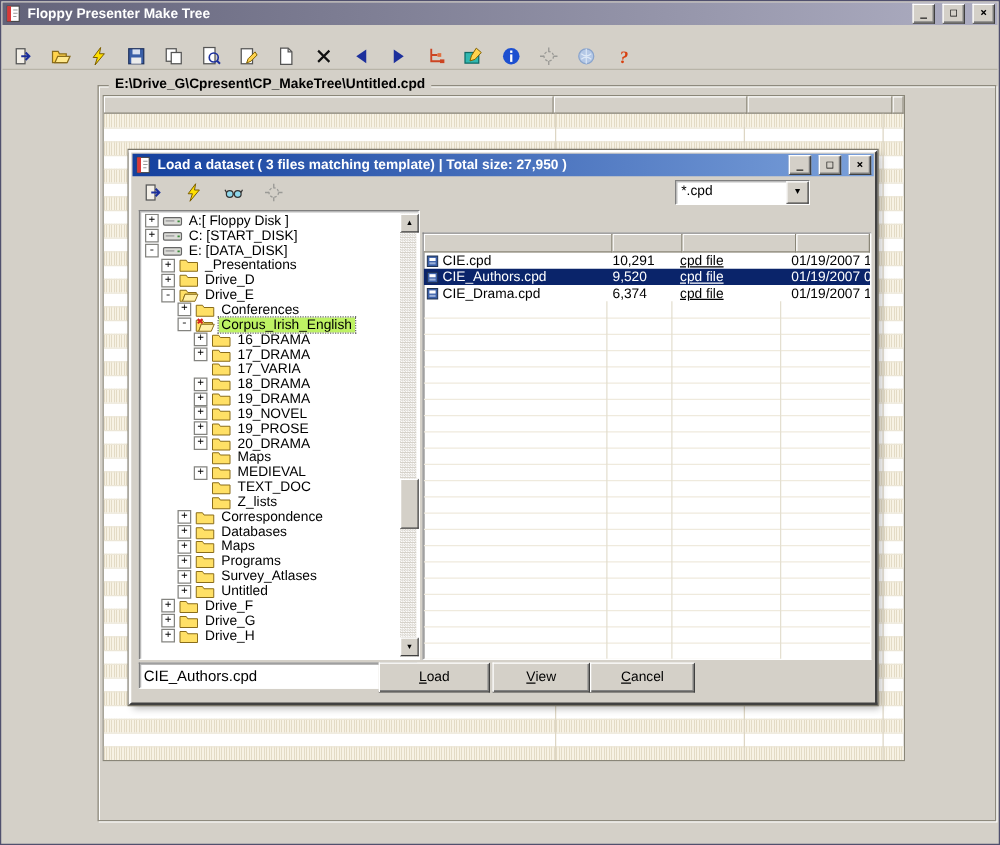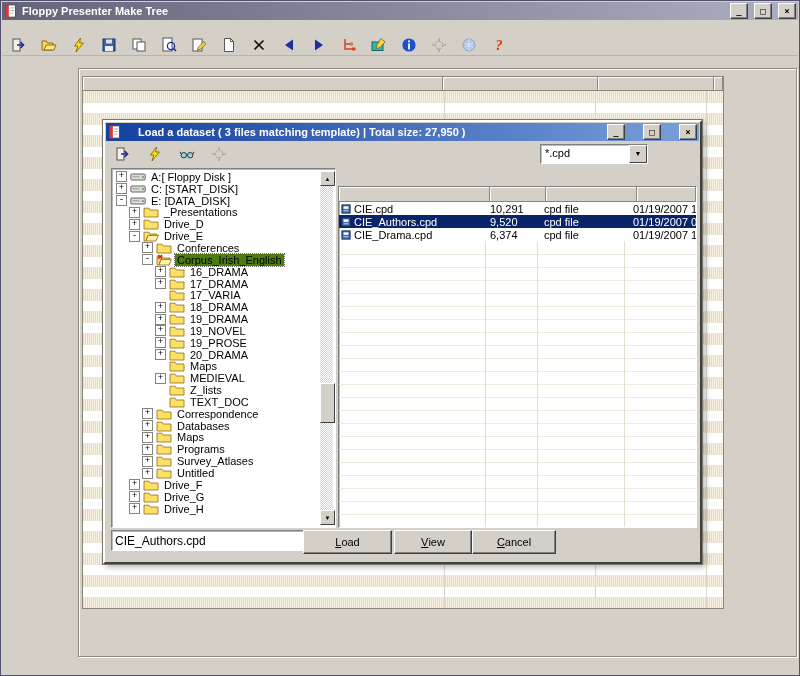--- a/index.html
+++ b/index.html
@@ -52,21 +52,21 @@
   
   .nav-arrows{position:absolute;left:36px;top:547px;display:flex;
     font-family:"DejaVu Sans",sans-serif;font-size:24px;color:#1e2f9e;}
   .navarrow{width:28px;text-align:center;line-height:30px;}
   .navarrow:nth-child(3){margin-left:42px;}
   
   .dialog{position:absolute;left:103px;top:120px;width:595px;height:440px;
     background:#d4d0c8;border:2px solid;border-color:#fff #404040 #404040 #fff;
     box-shadow:0 0 0 1px #7a7668, 3px 3px 6px rgba(0,0,0,.30);}
   .dlg-titlebar{height:18px;margin:1px;background:linear-gradient(90deg,#14409e,#7aa0da);
-    display:flex;align-items:center;gap:16px;padding:0 2px;color:#fff;
+    display:flex;align-items:center;gap:4px;padding:0 2px;color:#fff;
     font-size:11px;font-weight:bold;}
   .dlg-titlebar .title{flex:1;white-space:nowrap;overflow:hidden;}
   .dlg-toolbar{height:23px;display:flex;align-items:center;gap:14px;padding-left:9px;justify-content:flex-end;}
   .combo{margin-left:auto;margin-right:52px;width:106px;height:18px;display:flex;
     background:#fff;border:1px solid;border-color:#808080 #fff #fff #808080;
     box-shadow:inset 1px 1px 0 rgba(0,0,0,.25);}
   .combo-text{flex:1;font-size:11px;padding:2px 0 0 4px;white-space:nowrap;overflow:hidden;}
   .combo-btn{width:16px;background:#d4d0c8;border:1px solid;border-color:#fff #404040 #404040 #fff;
     font-size:7px;display:flex;align-items:center;justify-content:center;color:#000;}
   .sunken{border:1px solid;border-color:#808080 #fff #fff #808080;
@@ -75,21 +75,21 @@
   .tree-panel{position:absolute;left:6px;top:46px;width:223px;height:358px;background:#fff;}
   .tree{position:absolute;left:2px;top:2px;right:15px;bottom:2px;overflow:hidden;
     font-size:11px;color:#000;}
   .titem{height:11.85px;display:flex;align-items:center;white-space:nowrap;}
   .expander{width:9px;height:9px;flex:none;background:#fff;border:1px solid #848480;
     font-family:"Liberation Mono",monospace;font-size:9px;line-height:8px;text-align:center;
     margin-right:3px;color:#000;}
   .titem-icon{width:16px;height:12px;flex:none;margin-right:3px;}
   .titem-icon svg{width:16px;height:12px;display:block;}
   .tlabel{padding:0 2px;}
-  .titem.selected .tlabel{background:#4d7c0f;outline:1px dotted #6a6a6a;}
+  .titem.selected .tlabel{background:#bef264;outline:1px dotted #6a6a6a;}
   
   .vsb{position:absolute;top:2px;right:2px;bottom:2px;width:13px;
     background-color:#e9e5dd;
     background-image:repeating-conic-gradient(#ffffff 0% 25%, #d6d2ca 25% 50%);
     background-size:2px 2px;}
   .sb-btn{position:absolute;left:0;width:13px;height:13px;background:#d4d0c8;
     border:1px solid;border-color:#fff #404040 #404040 #fff;font-size:6px;color:#000;
     display:flex;align-items:center;justify-content:center;}
   .sb-up{top:0;} .sb-down{bottom:0;}
   .sb-thumb{position:absolute;left:0;top:212px;width:13px;height:38px;background:#d4d0c8;
@@ -102,21 +102,21 @@
   .fl-head{display:flex;height:15px;font-size:11px;}
   .flh{background:#d4d0c8;border-right:1px solid #8a8678;border-bottom:1px solid #8a8678;
     box-shadow:inset 1px 1px 0 #fff;padding:1px 0 0 4px;white-space:nowrap;overflow:hidden;}
   .flh:nth-child(1){width:146px;} .flh:nth-child(2){width:51px;}
   .flh:nth-child(3){width:86px;}  .flh:nth-child(4){flex:1;}
   .frow{display:flex;height:13px;font-size:11px;align-items:center;}
   .frow.selected{background:#0a246a;color:#fff;}
   .fc{white-space:nowrap;overflow:hidden;height:100%;display:flex;align-items:center;}
   .fc-name{width:146px;padding-left:2px;gap:3px;}
   .fc-size{width:51px;padding-left:3px;}
-  .fc-type{width:86px;padding-left:3px;}
+  .fc-type{width:86px;padding-left:3px;text-decoration:underline;}
   .fc-mod{flex:1;padding-left:3px;}
   .ficon{width:10px;height:10px;flex:none;}
   .ficon svg{width:10px;height:10px;display:block;}
   .erow{display:flex;height:13px;}
   .erow span{border-right:1px solid #e4dfd0;border-bottom:1px solid #efeadd;height:100%;}
   .erow span:nth-child(1){width:146px;} .erow span:nth-child(2){width:51px;}
   .erow span:nth-child(3){width:86px;}  .erow span:nth-child(4){flex:1;border-right:none;}
   
   .filename-input{position:absolute;left:6px;top:408px;width:223px;height:21px;background:#fff;
     font-family:"Liberation Sans",sans-serif;font-size:12px;padding:0 3px;box-sizing:border-box;
@@ -282,20 +282,21 @@
     <span class="tbicon">
       <i>
         <svg viewBox="0 0 16 16">
           <text x="8" y="13" font-size="14" text-anchor="middle" fill="#d84010" font-weight="bold" font-family="serif">?</text>
         </svg>
       </i>
     </span>
   </div>
 
 <div class="groupbox">
+  <span class="legend">E:\Drive_G\Cpresent\CP_MakeTree\Untitled.cpd</span>
 
   <div class="main-table">
     <div class="mt-head">
         <span class="mth"></span>
         <span class="mth"></span>
         <span class="mth"></span>
         <span class="mth"></span>
       </div>
     <div id="main-rows">
         <div class="trow tex">
@@ -818,30 +819,30 @@
           </span>
     <span class="tlabel">MEDIEVAL</span>
   </div>
         <div class="titem" style="padding-left: 41px;">
     <span class="expander" style="visibility: hidden;"></span>
     <span class="titem-icon">
             <svg viewBox="0 0 16 12">
               <path d="M1 2.2h5l1.2 1.8H15v7H1z" fill="#ffe066" stroke="#8a6d1a" stroke-width="0.8"></path>
             </svg>
           </span>
-    <span class="tlabel">Z_lists</span>
+    <span class="tlabel">TEXT_DOC</span>
   </div>
         <div class="titem" style="padding-left: 41px;">
     <span class="expander" style="visibility: hidden;"></span>
     <span class="titem-icon">
             <svg viewBox="0 0 16 12">
               <path d="M1 2.2h5l1.2 1.8H15v7H1z" fill="#ffe066" stroke="#8a6d1a" stroke-width="0.8"></path>
             </svg>
           </span>
-    <span class="tlabel">TEXT_DOC</span>
+    <span class="tlabel">Z_lists</span>
   </div>
         <div class="titem" style="padding-left: 28px;">
     <span class="expander">+</span>
     <span class="titem-icon">
             <svg viewBox="0 0 16 12">
               <path d="M1 2.2h5l1.2 1.8H15v7H1z" fill="#ffe066" stroke="#8a6d1a" stroke-width="0.8"></path>
             </svg>
           </span>
     <span class="tlabel">Correspondence</span>
   </div>

